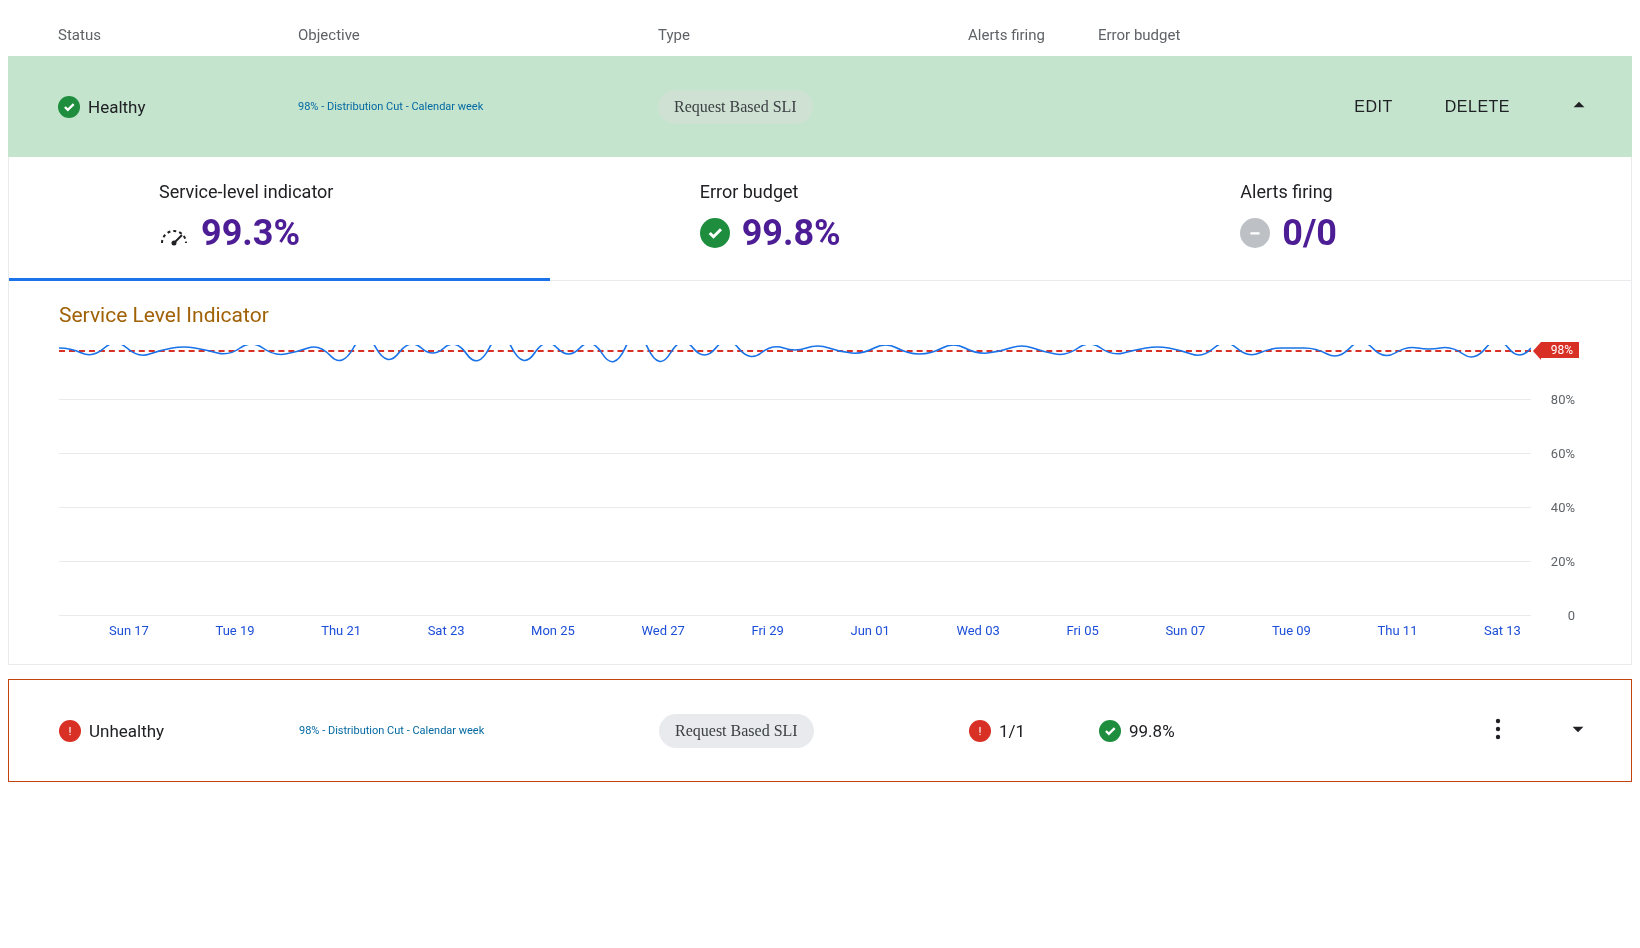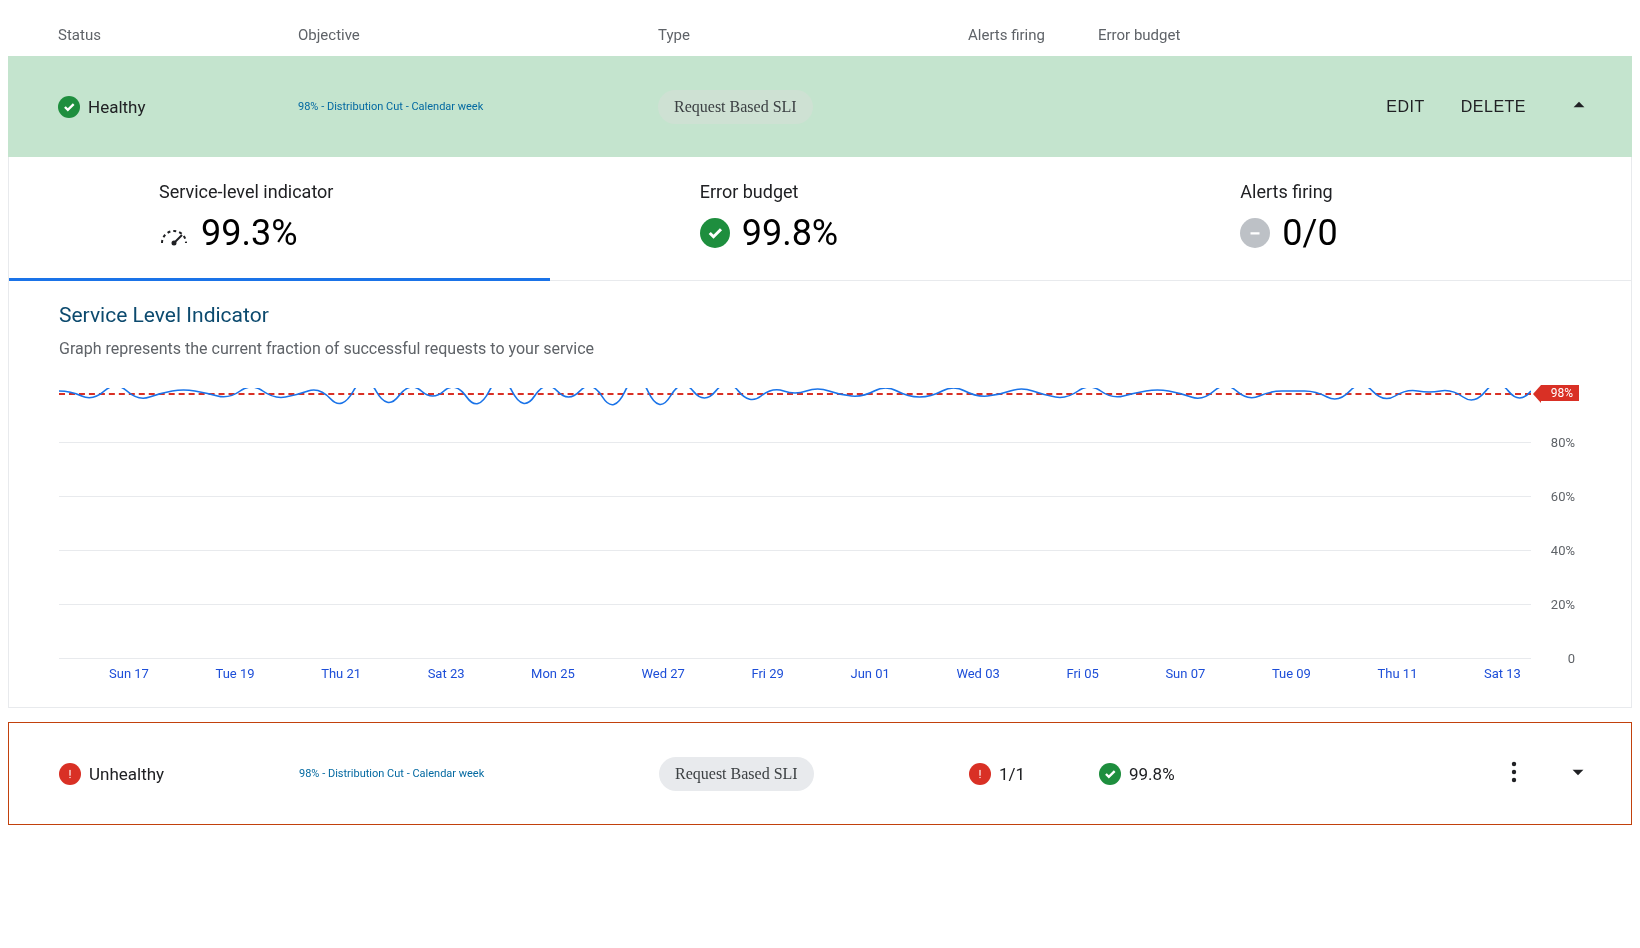--- a/index.html
+++ b/index.html
@@ -41,21 +41,21 @@
   .icon-red { background: #d93025; }
   .icon-grey { background: #bdc1c6; }
   .icon-circle svg { width: 14px; height: 14px; }
   .status-text { font-size: 17px; color: #202124; }
   .objective-text { font-size: 11px; color: #0369a1; padding-right: 20px; }
   .type-pill {
     display: inline-block; background: #cee1d3; color: #3c4043;
     padding: 8px 16px; border-radius: 20px; font-size: 16px; font-family: Liberation Serif, serif;
   }
   .slo-row:not(.healthy) .type-pill { background: #e8eaed; }
-  .actions-cell { display: flex; align-items: center; gap: 36px; justify-content: flex-end; padding-right: 16px; }
+  .actions-cell { display: flex; align-items: center; gap: 52px; justify-content: flex-end; padding-right: 16px; }
   .action-btn {
     font-size: 16px; font-weight: 500; letter-spacing: 0.5px; color: #202124;
     background: none; border: none; cursor: pointer;
   }
   .chevron-btn { background: none; border: none; cursor: pointer; padding: 4px; }
   .chevron-btn svg { width: 26px; height: 26px; }
   .more-btn { background: none; border: none; cursor: pointer; font-size: 26px; line-height: 1; padding: 0 8px; }
   .expanded-panel { border: 1px solid #e8eaed; border-top: none; }
   .metrics-tabs {
     display: flex;
@@ -66,27 +66,27 @@
     padding: 24px 24px 26px 150px;
     position: relative;
   }
   .metric-card.active::after {
     content: "";
     position: absolute; left: 0; right: 0; bottom: -1px; height: 3px;
     background: #1a73e8;
   }
   .metric-label { font-size: 18px; color: #202124; margin-bottom: 10px; }
   .metric-value-row { display: flex; align-items: center; gap: 12px; }
-  .metric-value { font-size: 36px; font-weight: 400; color: #000000; }
+  .metric-value { font-size: 36px; font-weight: 700; color: #4c1d95; }
   .gauge-icon {
     width: 30px; height: 18px; position: relative; display: inline-block;
   }
   .gauge-icon svg { width: 30px; height: 24px; }
   .chart-section { padding: 22px 50px 26px 50px; }
-  .chart-title { font-size: 21px; color: #0c4a6e; margin-bottom: 12px; }
+  .chart-title { font-size: 21px; color: #a16207; margin-bottom: 18px; }
   .chart-subtitle { font-size: 16px; color: #5f6368; margin-bottom: 30px; }
   .chart-box { position: relative; height: 270px; margin-left: 0; margin-right: 50px; }
   .chart-grid-line {
     position: absolute; left: 0; right: 0; border-top: 1px solid #e8eaed;
   }
   .chart-y-label {
     position: absolute; right: -44px; font-size: 13px; color: #5f6368;
     transform: translateY(-50%);
   }
   .chart-threshold {
@@ -189,21 +189,20 @@
                 <rect x="6" y="11" width="12" height="3" fill="#fff"></rect>
               </svg>
           </span>
           <span class="metric-value">0/0</span>
         </div>
       </div>
     </div>
 
     <div class="chart-section">
       <div class="chart-title">Service Level Indicator</div>
-      <div class="chart-subtitle">Graph represents the current fraction of successful requests to your service</div>
 
       <div class="chart-box">
 
         <div class="chart-threshold" style="top:5px"></div>
         <div class="chart-threshold-badge" style="top:5px">98%</div>
 
         <svg class="chart-line-svg" viewBox="0 0 1300 30" preserveAspectRatio="none">
           <path d="M0,3 Q10,3 20,8 T40,3 T60,3 T80,9 T100,3 T120,3 T140,8 T160,3 T180,3 T200,9 T220,3 T240,11 T260,3 T280,3 T300,8 T320,3 T340,3 T360,9 T380,3 T400,3 T420,8 T440,3 T460,3 T480,9 T500,3 T520,3 T540,8 T560,3 T580,3 T600,3 T620,8 T640,3 T660,3 T680,3 T700,8 T720,3 T740,3 T760,9 T780,3 T800,3 T820,8 T840,3 T860,3 T880,9 T900,3 T920,3 T940,8 T960,3 T980,3 T1000,9 T1020,3 T1040,3 T1060,8 T1080,3 T1100,3 T1120,9 T1140,3 T1160,3 T1180,8 T1200,3 T1220,3 T1240,9 T1260,3 T1280,3 T1300,3" fill="none" stroke="#1a73e8" stroke-width="1.5"></path>
         </svg>
 

